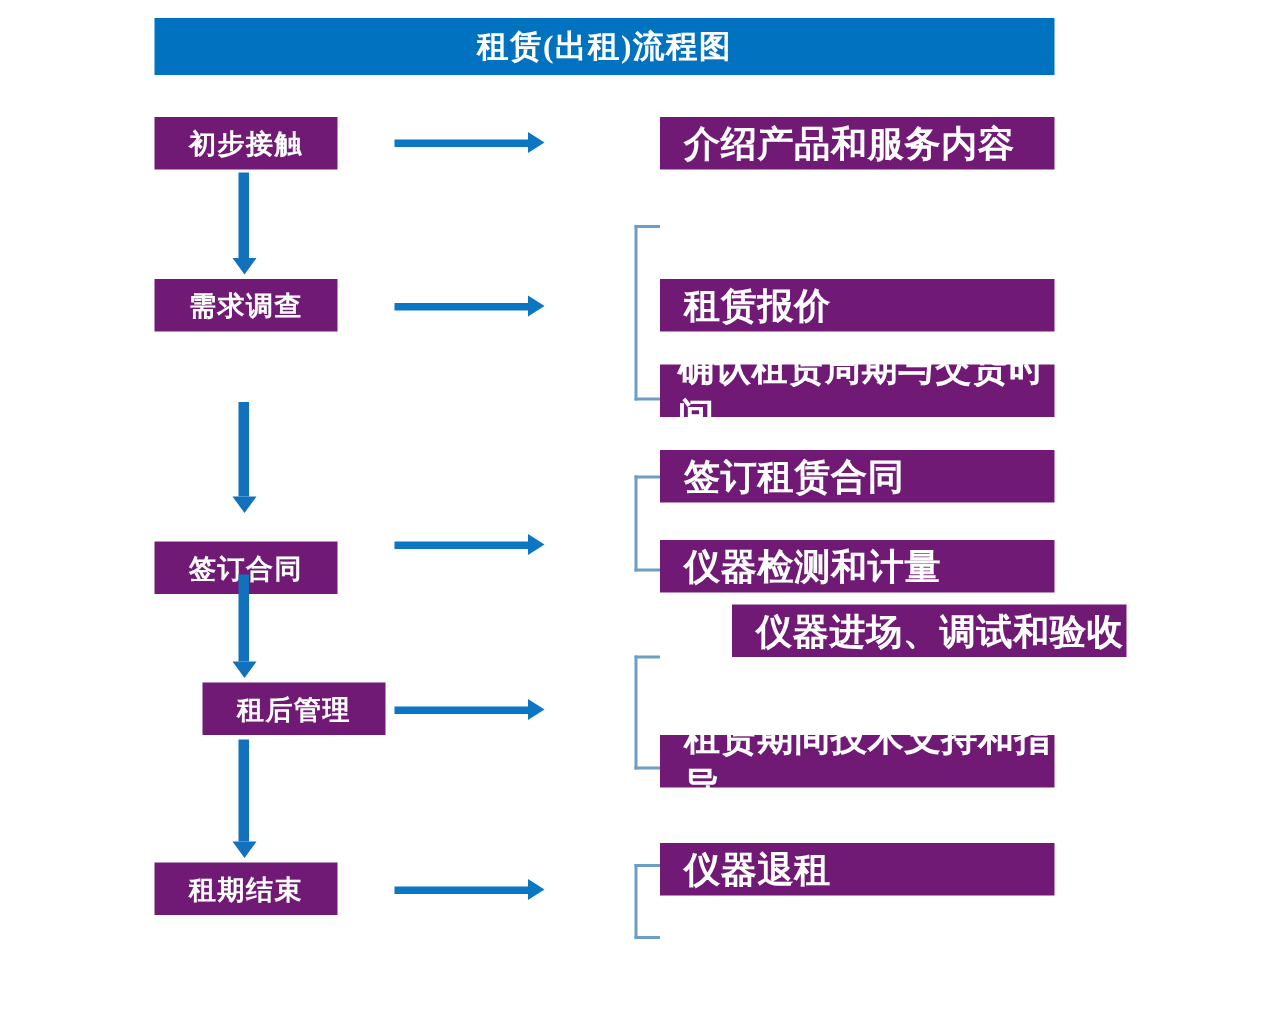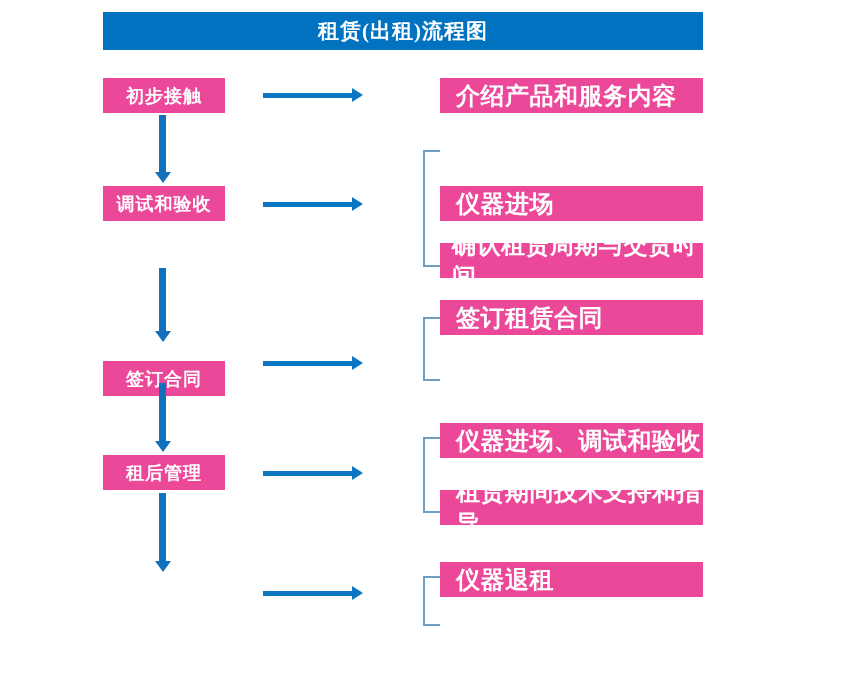--- a/index.html
+++ b/index.html
@@ -27,21 +27,21 @@
     color: #ffffff;
     font-size: 21px;
     font-weight: bold;
     display: flex;
     align-items: center;
     justify-content: center;
     letter-spacing: 1px;
   }
   .node-box {
     position: absolute;
-    background: #ec4899;
+    background: #701a75;
     color: #ffffff;
     font-weight: bold;
     display: flex;
     align-items: center;
     box-sizing: border-box;
   }
   .stage-box {
     left: 103px;
     width: 122px;
     height: 35px;
@@ -116,31 +116,34 @@
 
 <div id="canvas">
 
   <div class="title-bar">租赁(出租)流程图</div>
 
   <div class="node-box stage-box" style="top:78px;">
     <span>初步接触</span>
   </div>
 
   <div class="node-box stage-box" style="top:186px;">
-    <span>调试和验收</span>
+    <span>需求调查</span>
   </div>
 
   <div class="node-box stage-box" style="top:345px;margin-top:16px;">
     <span>签订合同</span>
   </div>
 
-  <div class="node-box stage-box" style="top:455px;">
+  <div class="node-box stage-box" style="top:455px;margin-left:32px;">
     <span>租后管理</span>
   </div>
 
+  <div class="node-box stage-box" style="top:575px;">
+    <span>租期结束</span>
+  </div>
 
   <div class="v-arrow" style="left:155px; top:115px; height:68px;">
     <div class="shaft" style="height:57px;"></div>
     <div class="head" style="top:57px;"></div>
   </div>
 
   <div class="v-arrow" style="left:155px; top:268px; height:74px;">
     <div class="shaft" style="height:63px;"></div>
     <div class="head" style="top:63px;"></div>
   </div>
@@ -187,33 +190,36 @@
   <div class="bracket" style="top:437px; height:76px;"></div>
 
   <div class="bracket" style="top:576px; height:50px;"></div>
 
   <div class="node-box detail-box" style="top:78px;">
     <span>介绍产品和服务内容</span>
   </div>
 
 
   <div class="node-box detail-box" style="top:186px;">
-    <span>仪器进场</span>
+    <span>租赁报价</span>
   </div>
 
   <div class="node-box detail-box" style="top:243px;padding-left:12px;">
     <span>确认租赁周期与交货时间</span>
   </div>
 
   <div class="node-box detail-box" style="top:300px;">
     <span>签订租赁合同</span>
   </div>
 
-
-  <div class="node-box detail-box" style="top:423px;">
+  <div class="node-box detail-box" style="top:360px;">
+    <span>仪器检测和计量</span>
+  </div>
+
+  <div class="node-box detail-box" style="top:403px;margin-left:48px;">
     <span>仪器进场、调试和验收</span>
   </div>
 
   <div class="node-box detail-box" style="top:490px;">
     <span>租赁期间技术支持和指导</span>
   </div>
 
   <div class="node-box detail-box" style="top:562px;">
     <span>仪器退租</span>
   </div>

